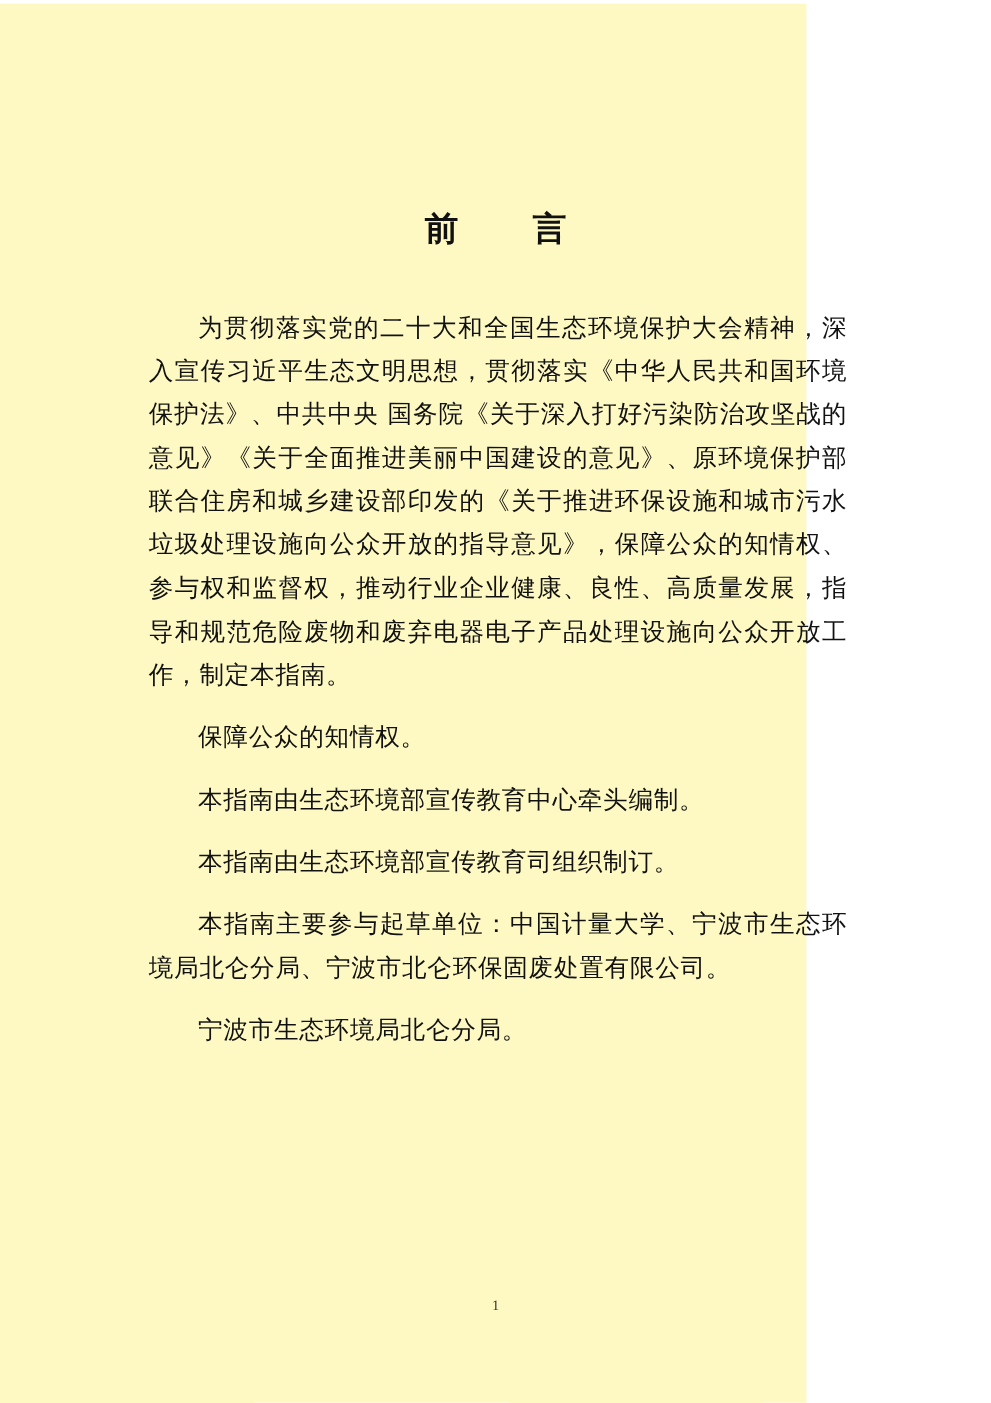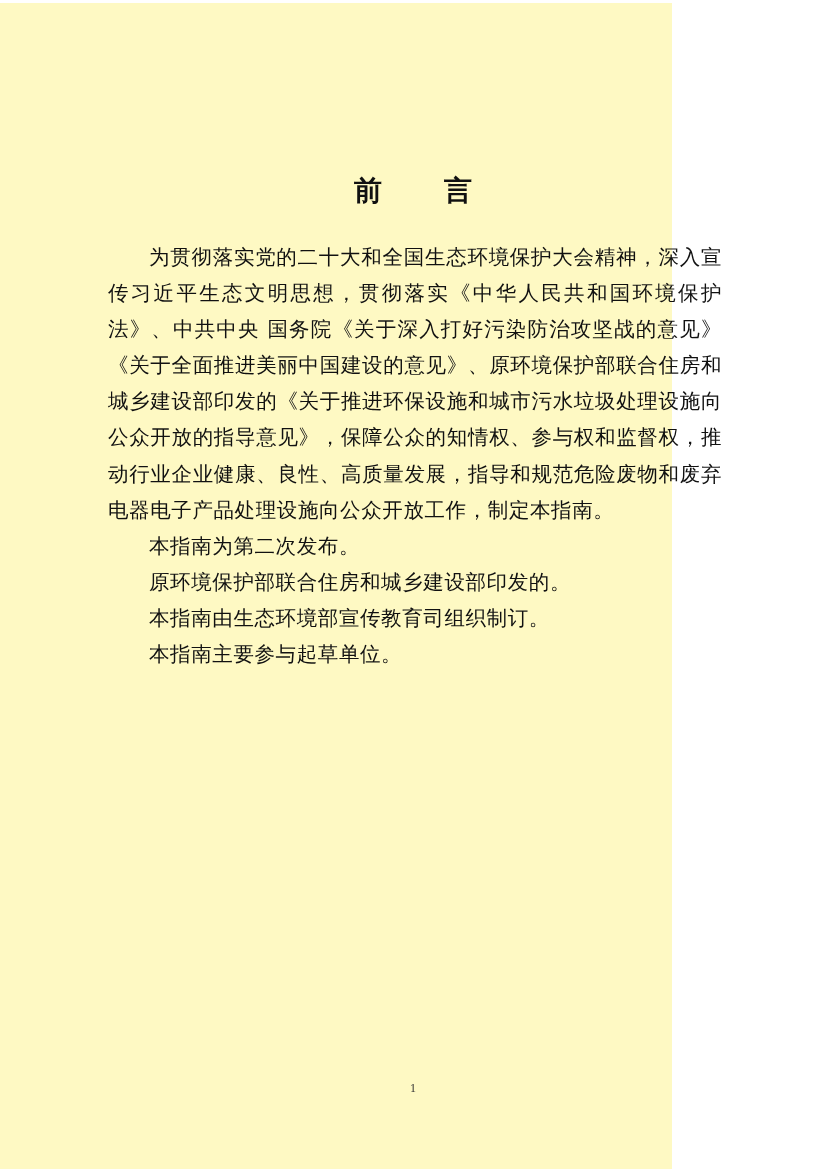--- a/index.html
+++ b/index.html
@@ -45,21 +45,21 @@
       top: 236px;
       left: 108px;
       width: 614px;
       font-size: 20.5px;
       line-height: 36.1px;
       letter-spacing: 0.6px;
       text-align: justify;
       text-justify: inter-character;
     }
     .body-text p {
-      margin: 0;
+      margin: 16px;
       text-indent: 41px;
     }
     .page-number {
       position: absolute;
       top: 1078px;
       left: 0;
       width: 826px;
       text-align: center;
       font-family: "Liberation Serif", serif;
       font-size: 12px;
@@ -69,20 +69,21 @@
 </head>
 <body>
 
 <div class="page">
   <div class="title">
     <span>前</span><span class="gap"></span><span>言</span>
   </div>
 
   <div class="body-text">
     <p>为贯彻落实党的二十大和全国生态环境保护大会精神，深入宣传习近平生态文明思想，贯彻落实《中华人民共和国环境保护法》、中共中央 国务院《关于深入打好污染防治攻坚战的意见》《关于全面推进美丽中国建设的意见》、原环境保护部联合住房和城乡建设部印发的《关于推进环保设施和城市污水垃圾处理设施向公众开放的指导意见》，保障公众的知情权、参与权和监督权，推动行业企业健康、良性、高质量发展，指导和规范危险废物和废弃电器电子产品处理设施向公众开放工作，制定本指南。</p>
-    <p>本指南为第二次发布。</p>
-    <p>原环境保护部联合住房和城乡建设部印发的。</p>
+    <p>保障公众的知情权。</p>
+    <p>本指南由生态环境部宣传教育中心牵头编制。</p>
     <p>本指南由生态环境部宣传教育司组织制订。</p>
-    <p>本指南主要参与起草单位。</p>
+    <p>本指南主要参与起草单位：中国计量大学、宁波市生态环境局北仑分局、宁波市北仑环保固废处置有限公司。</p>
+    <p>宁波市生态环境局北仑分局。</p>
   </div>
 
   <div class="page-number">1</div>
 </div>
 
 </body></html>

